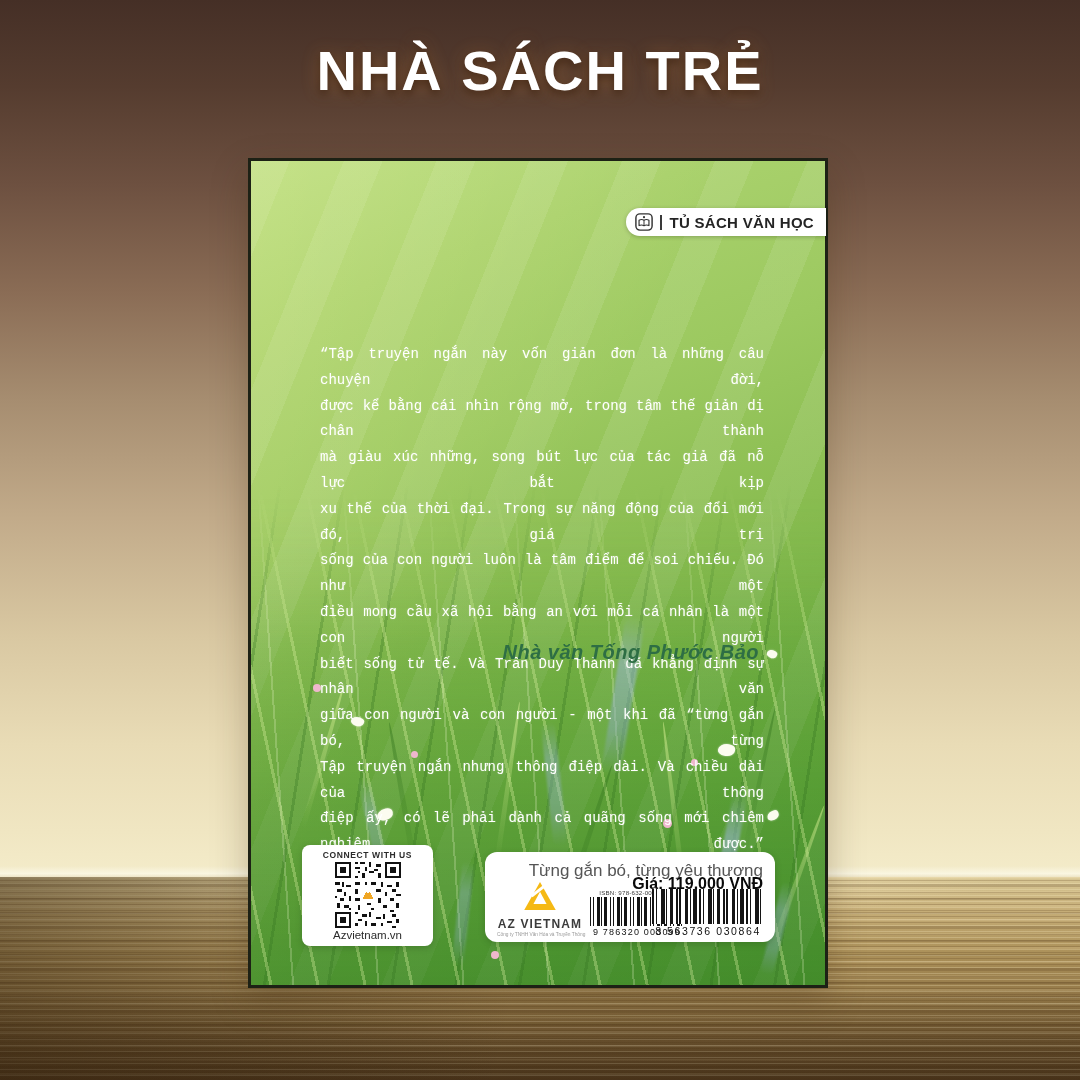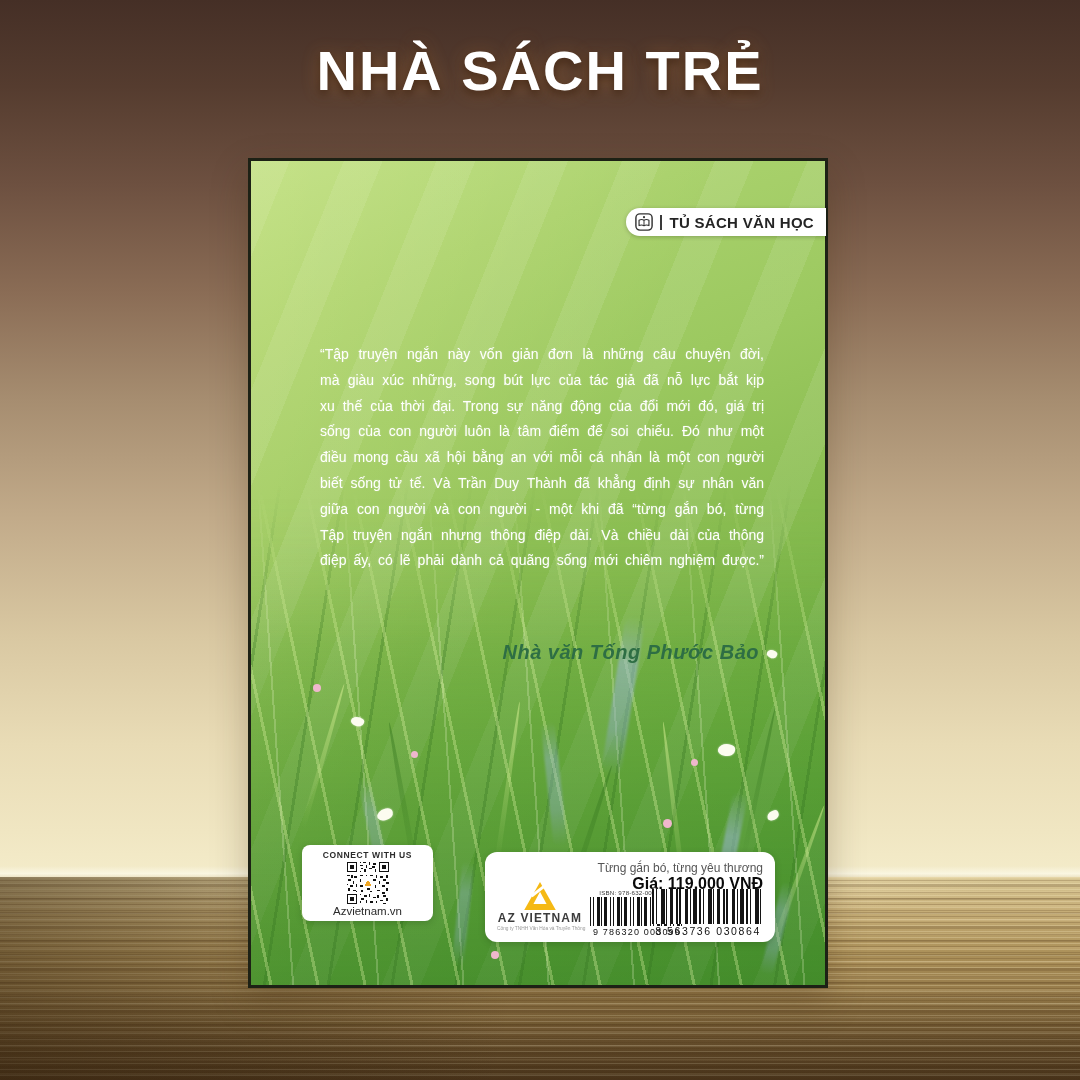--- a/index.html
+++ b/index.html
@@ -58,40 +58,40 @@
   .pinkdot{position:absolute;background:#efb7cd;border-radius:50%;}
   
   .badge{position:absolute;top:47px;right:-1px;height:28px;background:#ffffff;
     border-radius:14px 0 0 14px;display:flex;align-items:center;gap:7px;
     padding:0 12px 0 9px;box-shadow:0 1px 4px rgba(0,0,0,.22);}
   .badge-icon{width:18px;height:18px;flex:0 0 auto;}
   .badge-divider{width:2px;height:15px;background:#3a3a3a;}
   .badge-label{font-size:15px;font-weight:700;color:#242424;letter-spacing:.3px;white-space:nowrap;}
   
   .quote{position:absolute;left:69px;right:61px;top:181px;}
-  .quote-line{font-family:Liberation Sans, sans-serif;font-size:14px;line-height:25.8px;
+  .quote-line{font-family:Liberation Mono, monospace;font-size:14px;line-height:25.8px;
     color:#ffffff;text-align:justify;text-align-last:justify;
     text-shadow:0 0 2px rgba(255,255,255,.28);}
   .attribution{position:absolute;right:66px;top:480px;
     font-style:italic;font-weight:700;font-size:20px;letter-spacing:.5px;color:#2e6e44;}
   
-  .qr-box{position:absolute;left:51px;top:684px;width:131px;height:76px;background:#ffffff;
+  .qr-box{position:absolute;left:51px;top:684px;width:131px;height:101px;background:#ffffff;
     border-radius:8px;display:flex;flex-direction:column;align-items:center;
     padding:5px 0 4px;box-shadow:0 2px 6px rgba(30,60,20,.25);}
   .qr-top{font-size:8.5px;font-weight:700;color:#2b2b2b;letter-spacing:.6px;}
   .qr-svg{width:66px;height:66px;margin:2px 0 1px;}
   .qr-bottom{font-size:11.5px;color:#2b2b2b;}
   
   .info-box{position:absolute;left:234px;top:691px;width:290px;height:90px;background:#ffffff;
     border-radius:12px;box-shadow:0 2px 6px rgba(30,60,20,.25);}
-  .info-title{position:absolute;top:9px;right:12px;font-size:12px;color:#555555;}
+  .info-title{position:absolute;top:9px;right:12px;font-size:17px;color:#555555;}
   .info-price{position:absolute;top:23px;right:12px;font-size:16px;font-weight:800;color:#0a0a0a;text-align:center;}
   .pub{position:absolute;left:12px;top:30px;width:86px;text-align:center;}
   .pub-logo{width:34px;height:28px;display:block;margin:0 auto;}
-  .pub-name{font-size:12px;font-weight:700;letter-spacing:1.1px;color:#3c3c3c;margin-top:1px;white-space:nowrap;}
+  .pub-name{font-size:12px;font-weight:700;letter-spacing:1.1px;color:#3c3c3c;margin-top:7px;white-space:nowrap;}
   .pub-tagline{font-size:4.8px;color:#9a9a9a;margin-top:1px;white-space:nowrap;}
   .isbn{position:absolute;left:102px;bottom:5px;width:100px;text-align:center;}
   .isbn-label{font-size:6.2px;color:#3a3a3a;letter-spacing:.2px;white-space:nowrap;}
   .isbn-bars{height:29px;margin:1px 3px 0;
     background:repeating-linear-gradient(90deg,#141414 0 1.5px,#fff 1.5px 3px,#141414 3px 4px,#fff 4px 7px,#141414 7px 10px,#fff 10px 11.5px,#141414 11.5px 12.5px,#fff 12.5px 14.5px,#141414 14.5px 17.5px,#fff 17.5px 20px);}
   .isbn-digits{font-size:9px;letter-spacing:1.2px;color:#111;margin-top:1px;white-space:nowrap;}
   .ean{position:absolute;right:9px;bottom:5px;width:116px;text-align:center;}
   .ean-bars{height:35px;margin:0 2px;
     background:repeating-linear-gradient(90deg,#141414 0 2px,#fff 2px 3.5px,#141414 3.5px 5px,#fff 5px 9px,#141414 9px 12.5px,#fff 12.5px 14px,#141414 14px 15px,#fff 15px 17.5px,#141414 17.5px 21px,#fff 21px 23.5px);}
   .ean-digits{font-size:10.5px;letter-spacing:1.6px;color:#111;margin-top:1px;white-space:nowrap;}
@@ -145,20 +145,21 @@
         <path d="M4.5 8 C6.5 6.9 8.2 6.9 10 8 C11.8 6.9 13.5 6.9 15.5 8 V14 C13.5 13 11.8 13 10 14.2 C8.2 13 6.5 13 4.5 14 Z" fill="none" stroke="#333" stroke-width="1.3" stroke-linejoin="round"></path>
         <line x1="10" y1="8" x2="10" y2="14" stroke="#333" stroke-width="1.1"></line>
         <circle cx="10" cy="4.6" r="1.2" fill="#333"></circle>
       </svg>
       <span class="badge-divider"></span>
       <span class="badge-label">TỦ SÁCH VĂN HỌC</span>
     </div>
 
     <div class="quote">
       <div class="quote-line">“Tập truyện ngắn này vốn giản đơn là những câu chuyện đời,</div>
+      <div class="quote-line">được kể bằng cái nhìn rộng mở, trong tâm thế giản dị chân thành</div>
       <div class="quote-line">mà giàu xúc những, song bút lực của tác giả đã nỗ lực bắt kịp</div>
       <div class="quote-line">xu thế của thời đại. Trong sự năng động của đổi mới đó, giá trị</div>
       <div class="quote-line">sống của con người luôn là tâm điểm để soi chiếu. Đó như một</div>
       <div class="quote-line">điều mong cầu xã hội bằng an với mỗi cá nhân là một con người</div>
       <div class="quote-line">biết sống tử tế. Và Trần Duy Thành đã khẳng định sự nhân văn</div>
       <div class="quote-line">giữa con người và con người - một khi đã “từng gắn bó, từng</div>
       <div class="quote-line">Tập truyện ngắn nhưng thông điệp dài. Và chiều dài của thông</div>
       <div class="quote-line">điệp ấy, có lẽ phải dành cả quãng sống mới chiêm nghiệm được.”</div>
     </div>
     <div class="attribution">Nhà văn Tống Phước Bảo</div>

